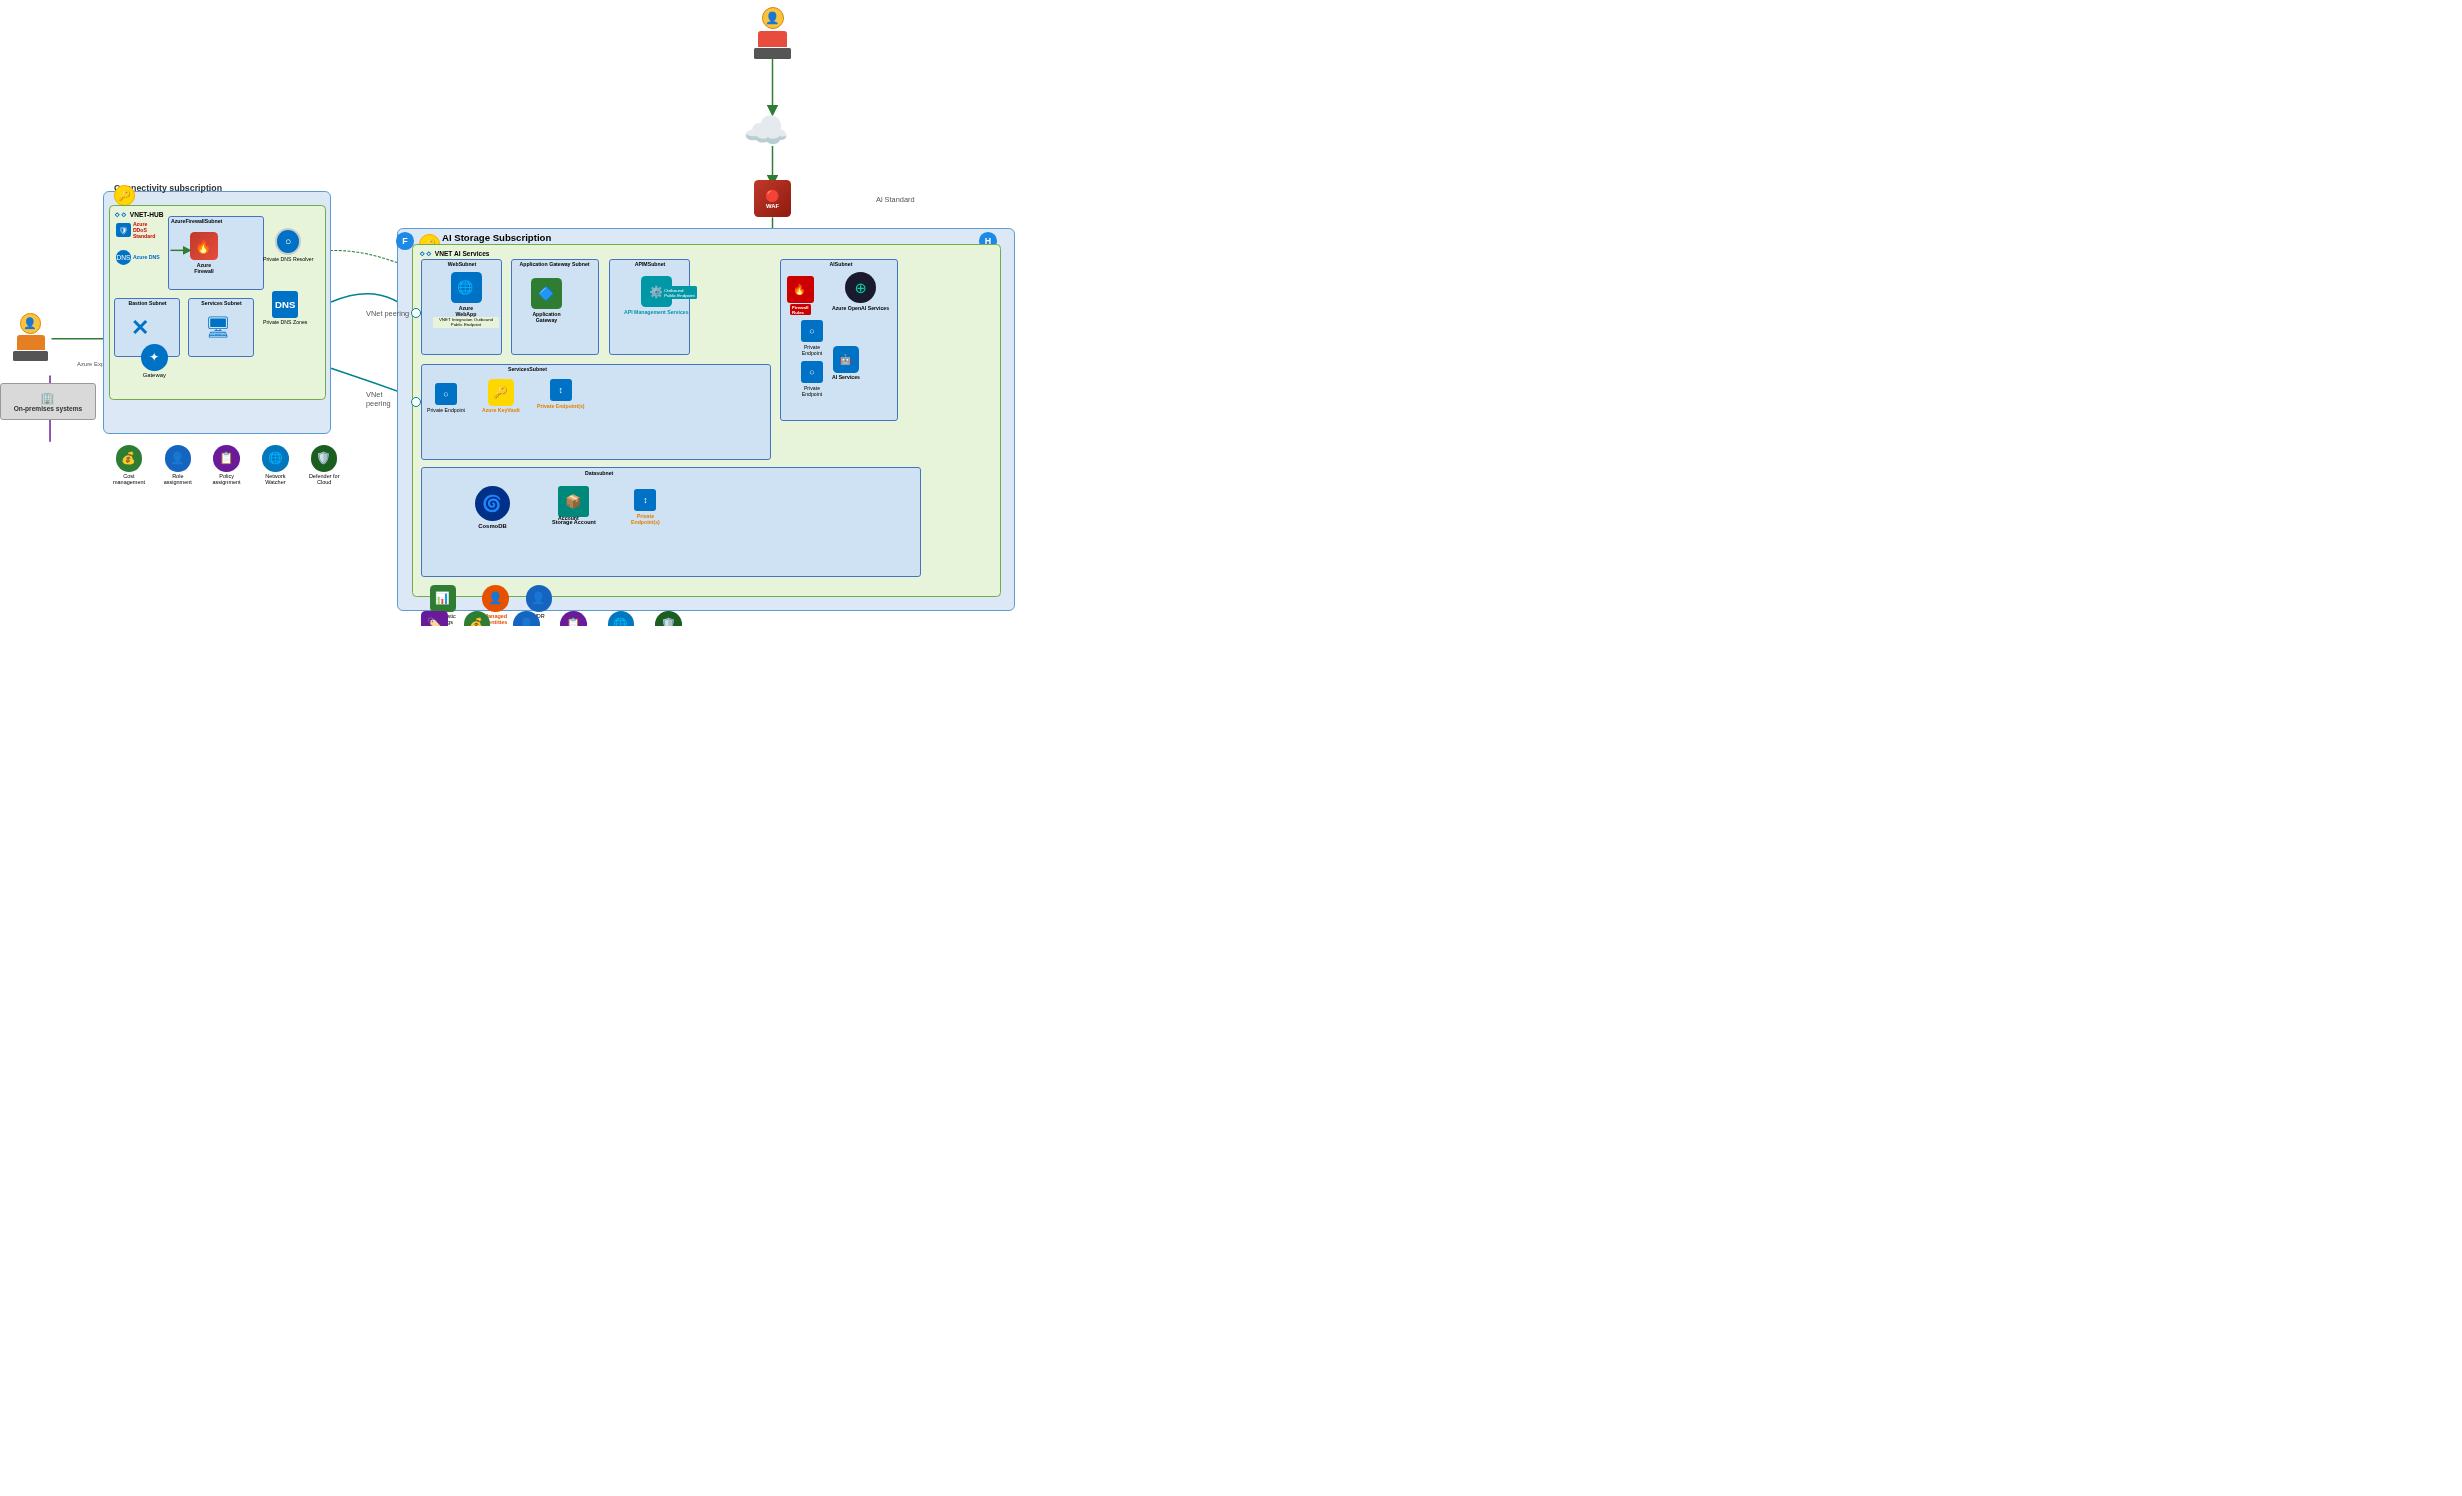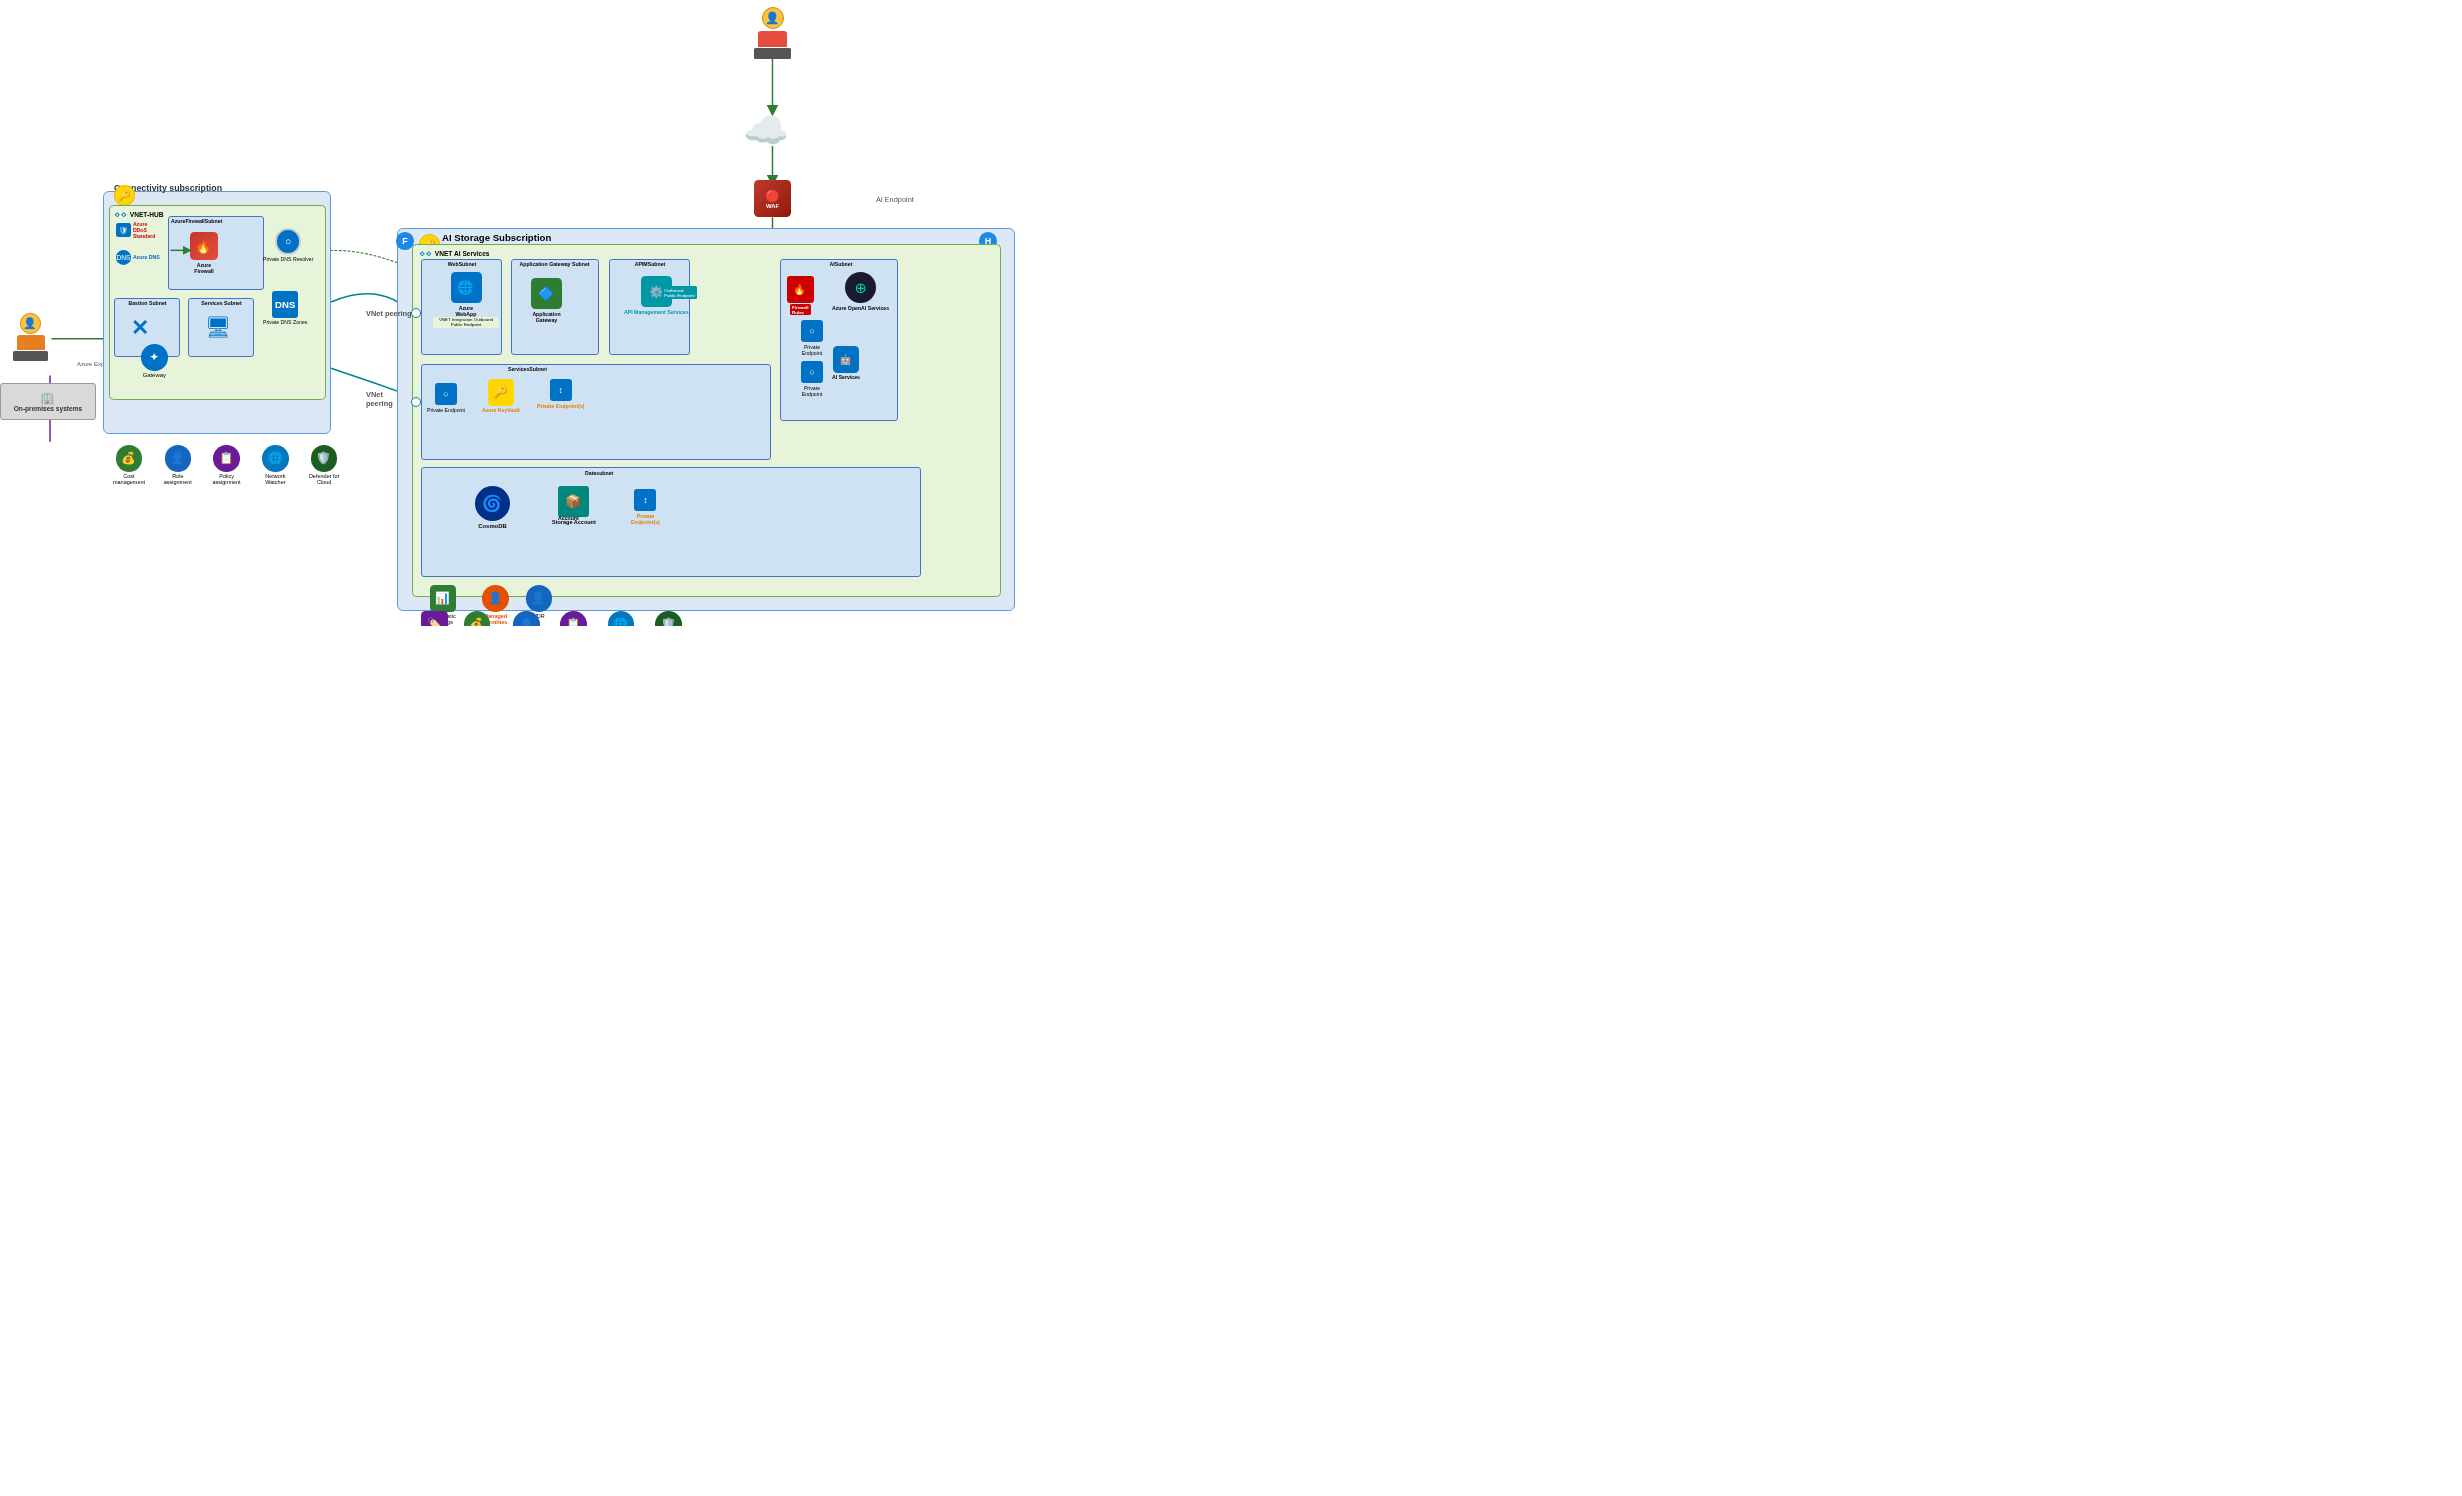--- a/index.html
+++ b/index.html
@@ -278,21 +278,21 @@
       align-items: center;
       justify-content: center;
       font-size: 8px;
       font-weight: bold;
       color: #333;
     }
 
     .vnet-peering-label {
       position: absolute;
       font-size: 7.4px;
-      font-weight: bold;
+      font-weight: normal;
       color: #555;
     }
 
     .red-text { color: #c00; font-weight: bold; }
     .blue-text { color: #0066cc; font-weight: bold; }
   </style>
 </head>
 <body>
 
 <div class="diagram-container">
@@ -657,16 +657,16 @@
     <div style="display:flex;flex-direction:column;align-items:center;">
       <div style="width:26.5px;height:26.5px;background:#1b5e20;border-radius:50%;display:flex;align-items:center;justify-content:center;color:white;font-size:11.8px;">🛡️</div>
       <div style="font-size:5.5px;text-align:center;margin-top:1.5px;max-width:40px;">Defender for Cloud</div>
     </div>
   </div>
 
   <div style="position:absolute;left:662px;top:286px;font-size:4.4px;background:#0097a7;color:white;padding:1.5px 2.2px;border-radius:1.5px;white-space:nowrap;">
     Outbound<br>Public Endpoint
   </div>
 
-  <div style="position:absolute;left:876px;top:195px;font-size:7.4px;color:#555;">Al Endpoint</div>
+  <div style="position:absolute;left:876px;top:195px;font-size:7.4px;color:#555;">Al Standard</div>
 
 </div>
 
 
 </body></html>

